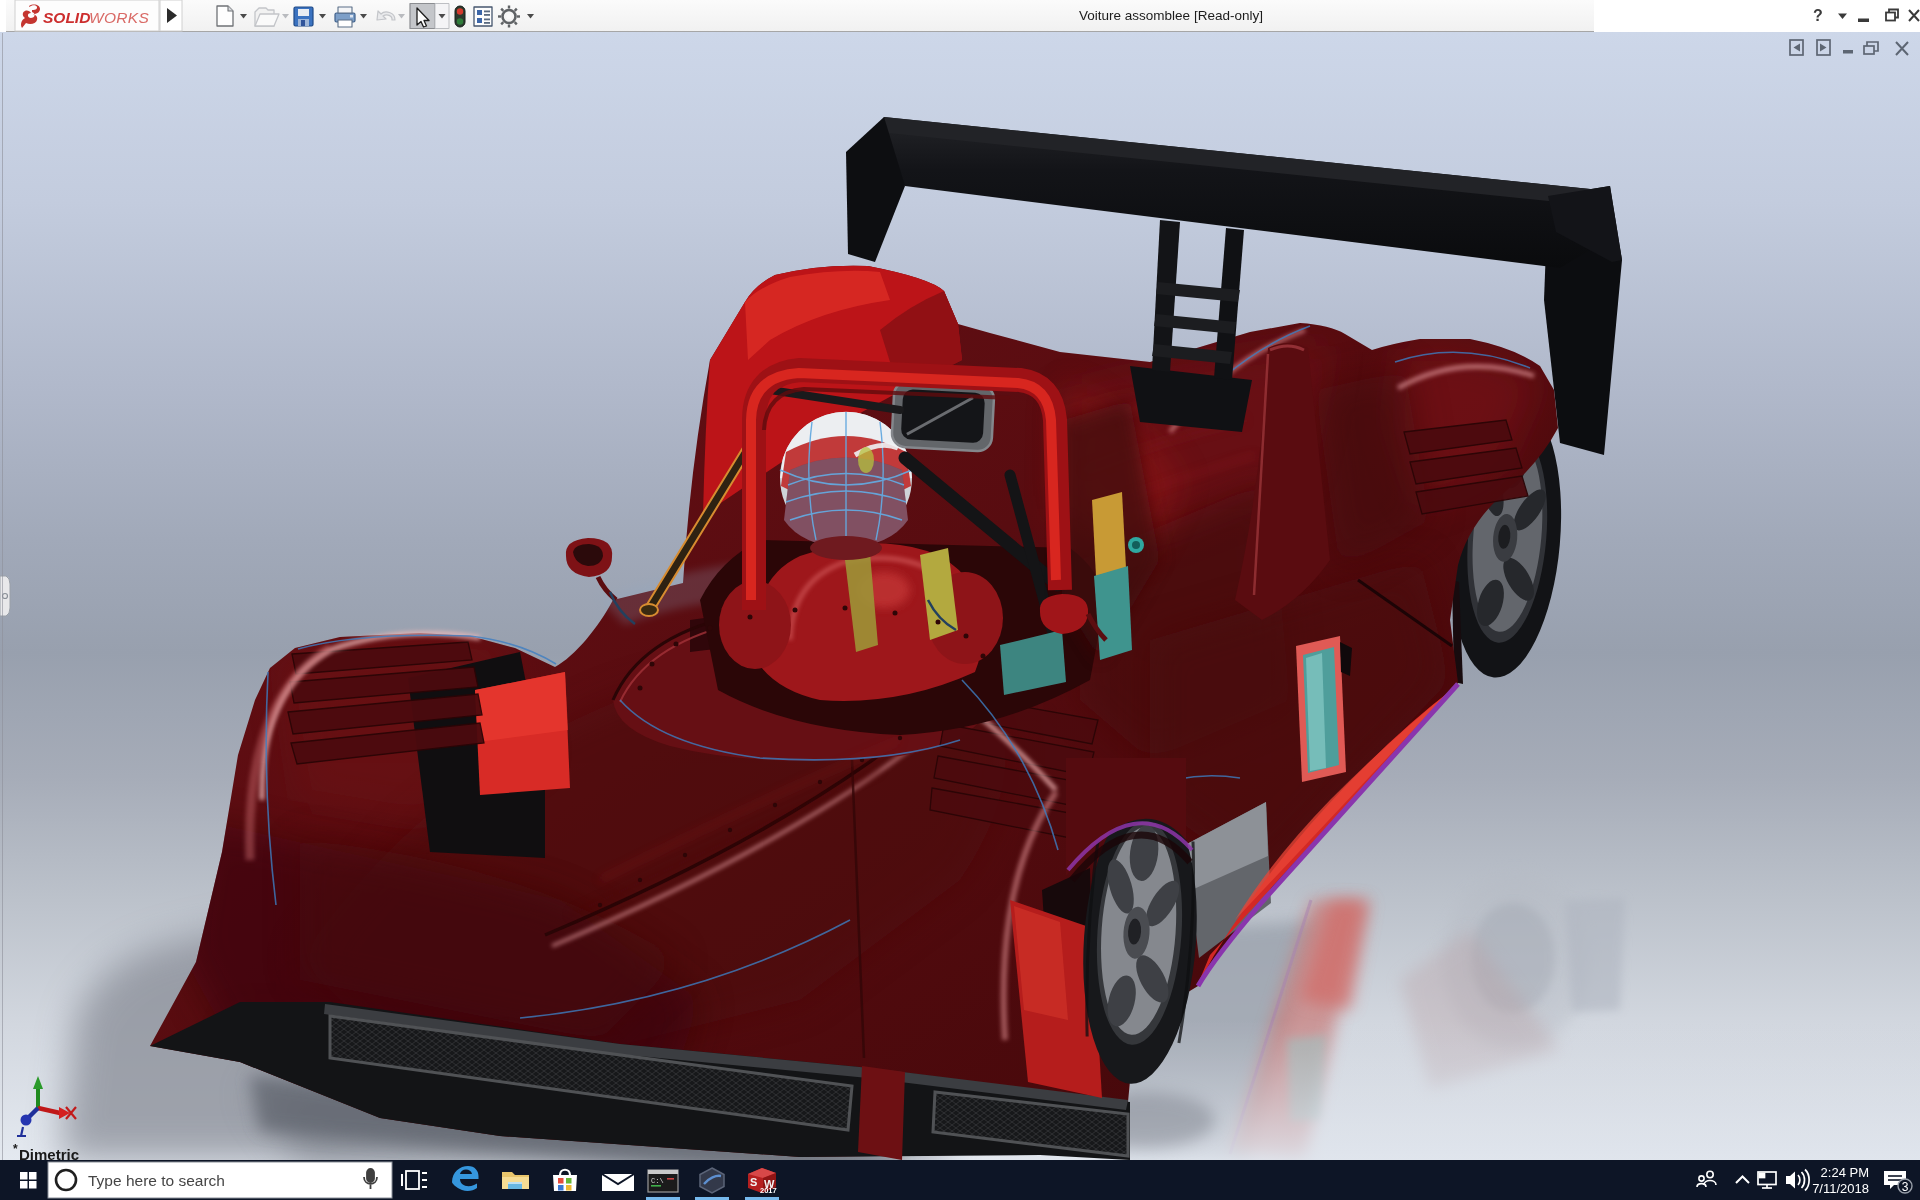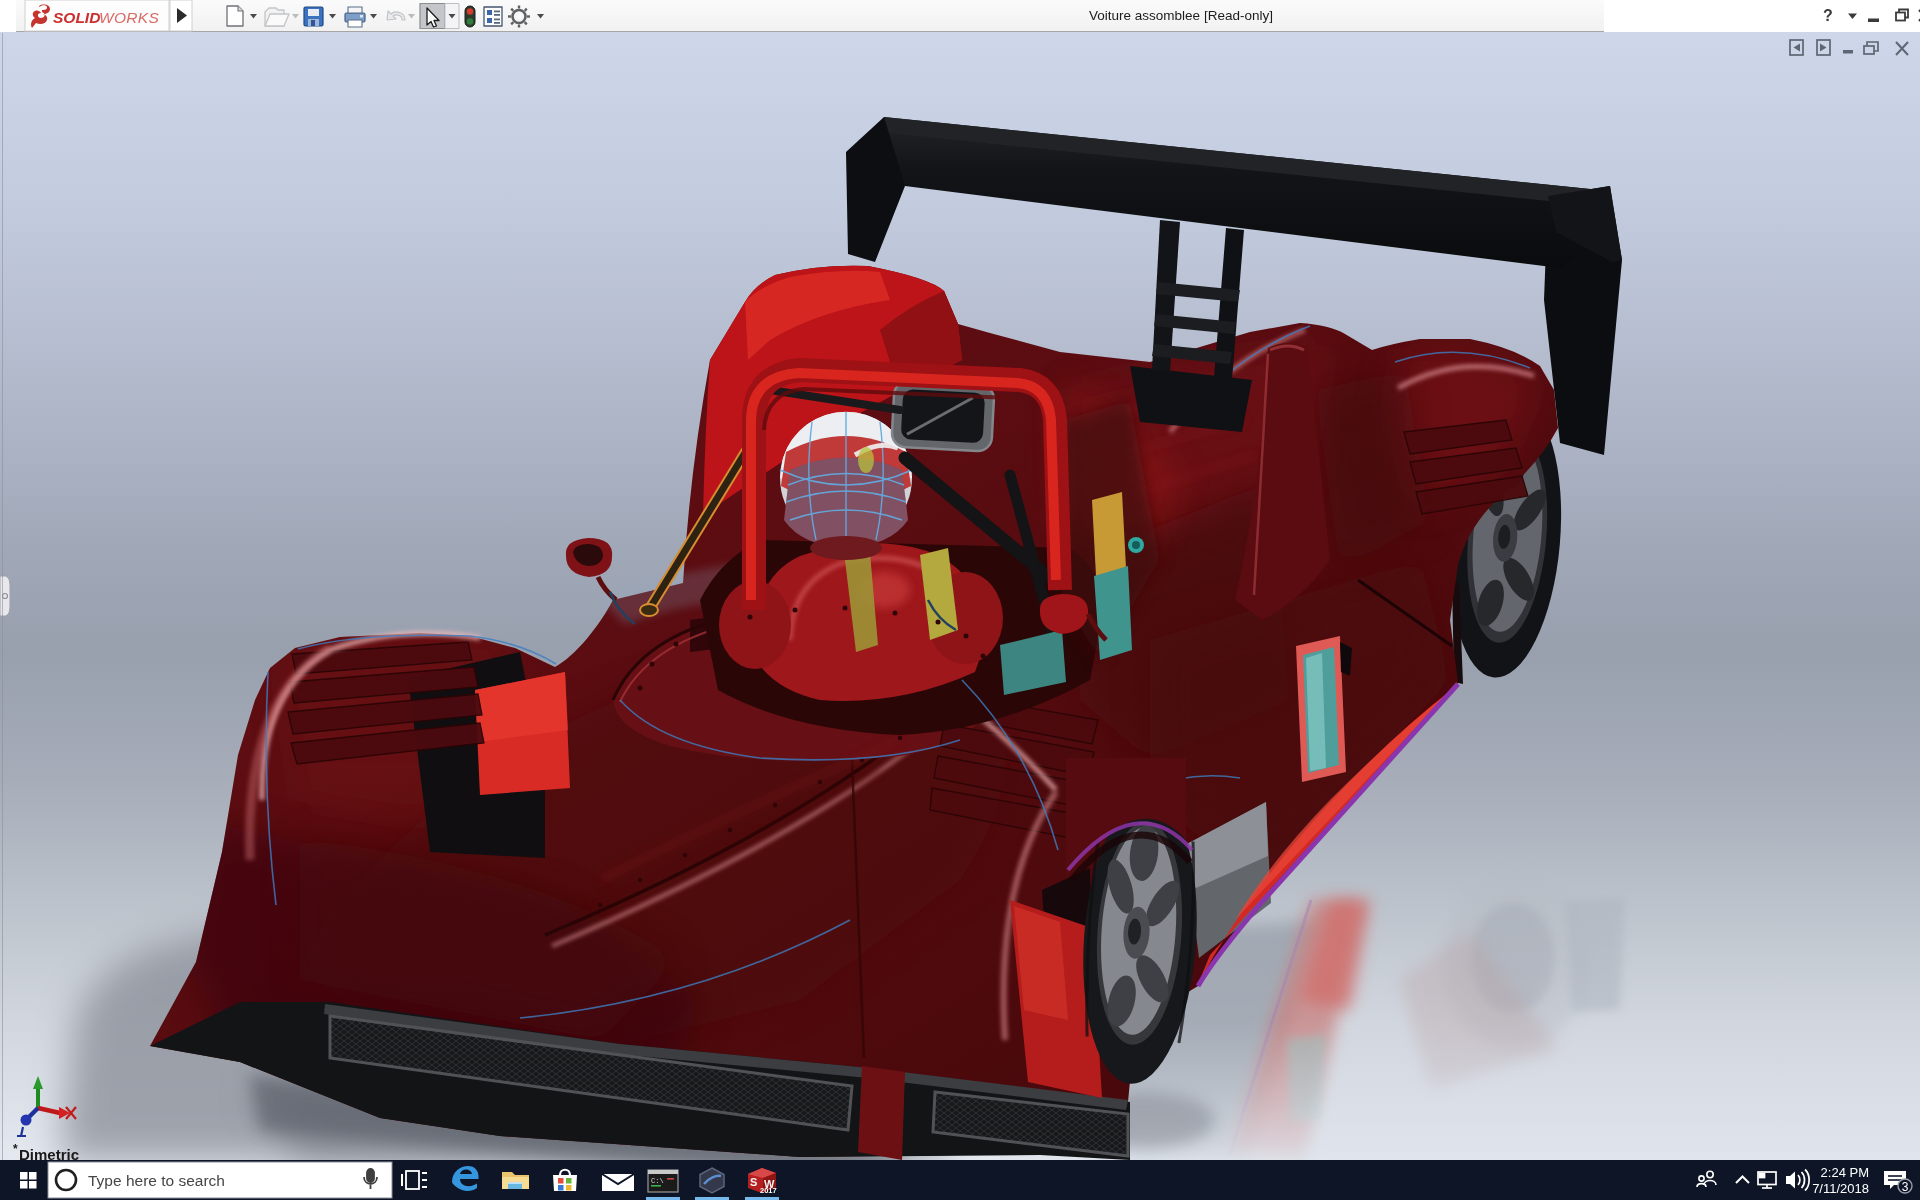--- a/index.html
+++ b/index.html
@@ -1,18 +1,18 @@
 <!DOCTYPE html>
 <html><head>
 <meta charset="utf-8">
 <style>
   * { margin:0; padding:0; box-sizing:border-box; }
   html,body { width:1920px; height:1200px; overflow:hidden; font-family:"Liberation Sans", sans-serif; }
   #titlebar {
-    position:absolute; left:16px; top:0; width:1588px; height:32px;
+    position:absolute; left:6px; top:0; width:1588px; height:32px;
     background:linear-gradient(180deg,#fbfbfb,#f1f1f1);
     border-bottom:1px solid #a6a6a6;
     z-index:30;
   }
   #viewport {
     position:absolute; left:0; top:32px; width:1920px; height:1128px;
     background:
       linear-gradient(180deg, #cdd7e9 0%, #c3ccde 15%, #b0b8ca 32%, #a1a9b9 45%, #98a0ae 55%, #a6acb8 66%, #bcc2cb 77%, #d2d7df 88%, #e4e9f0 100%);
     z-index:1;
   }

